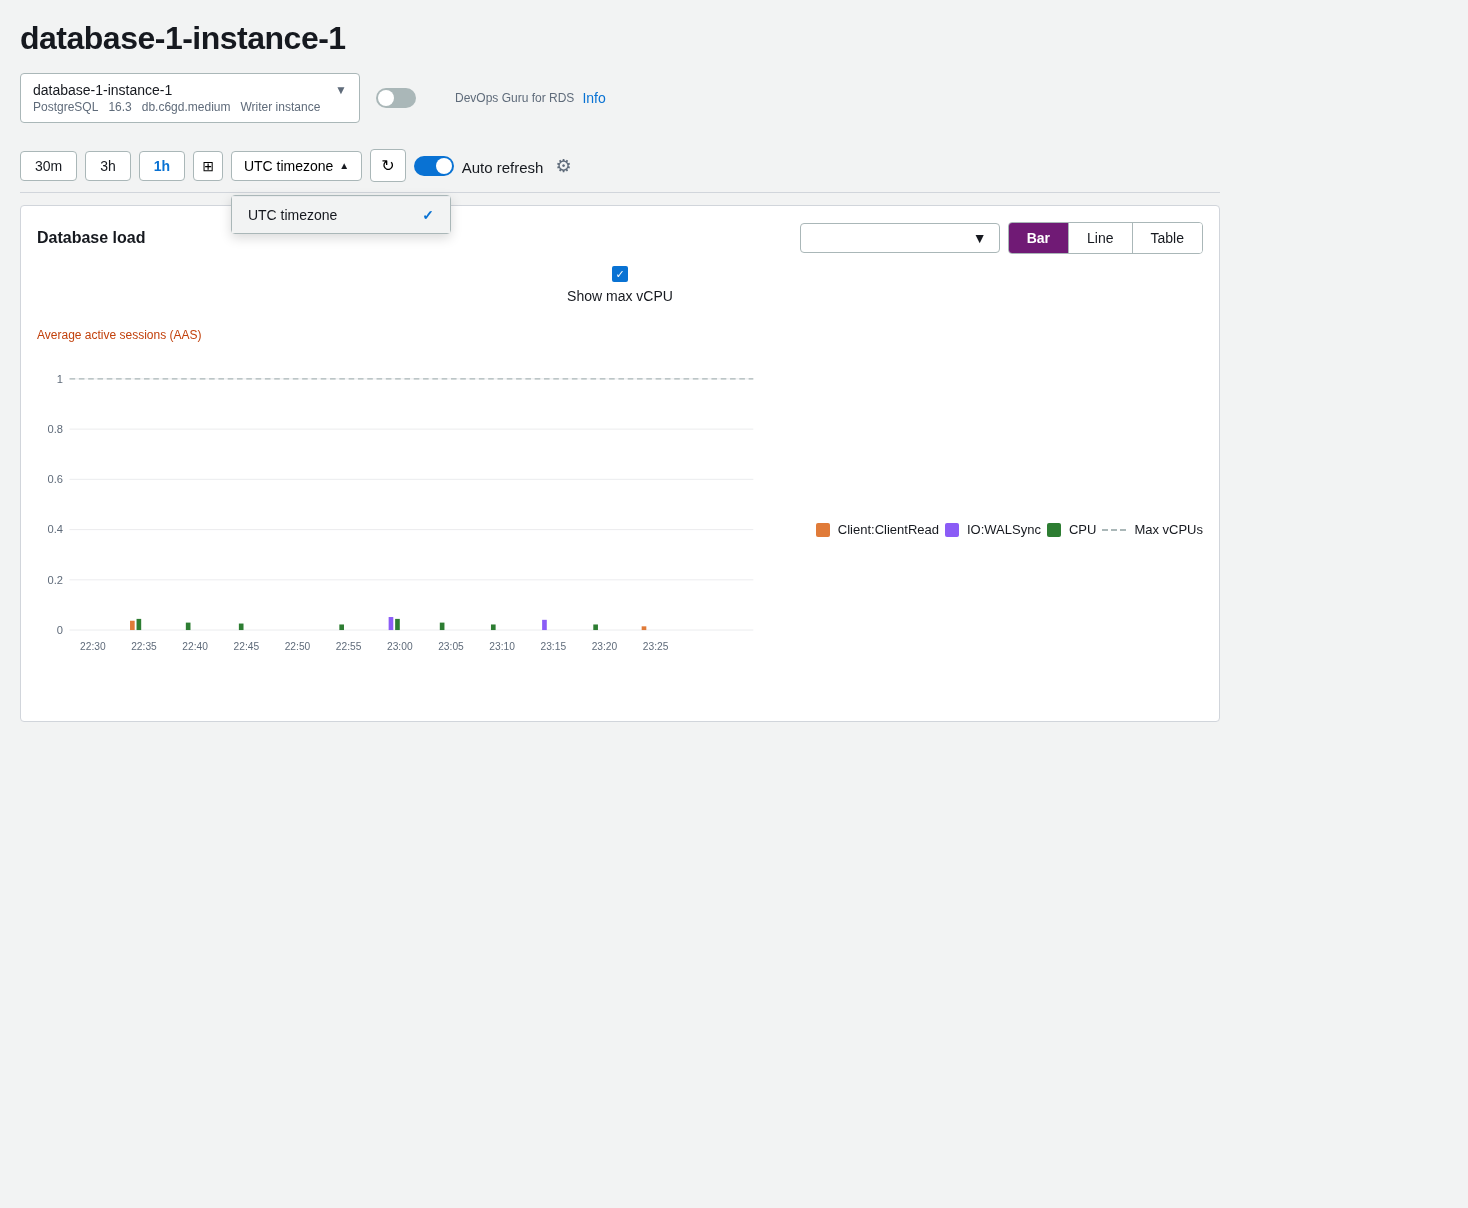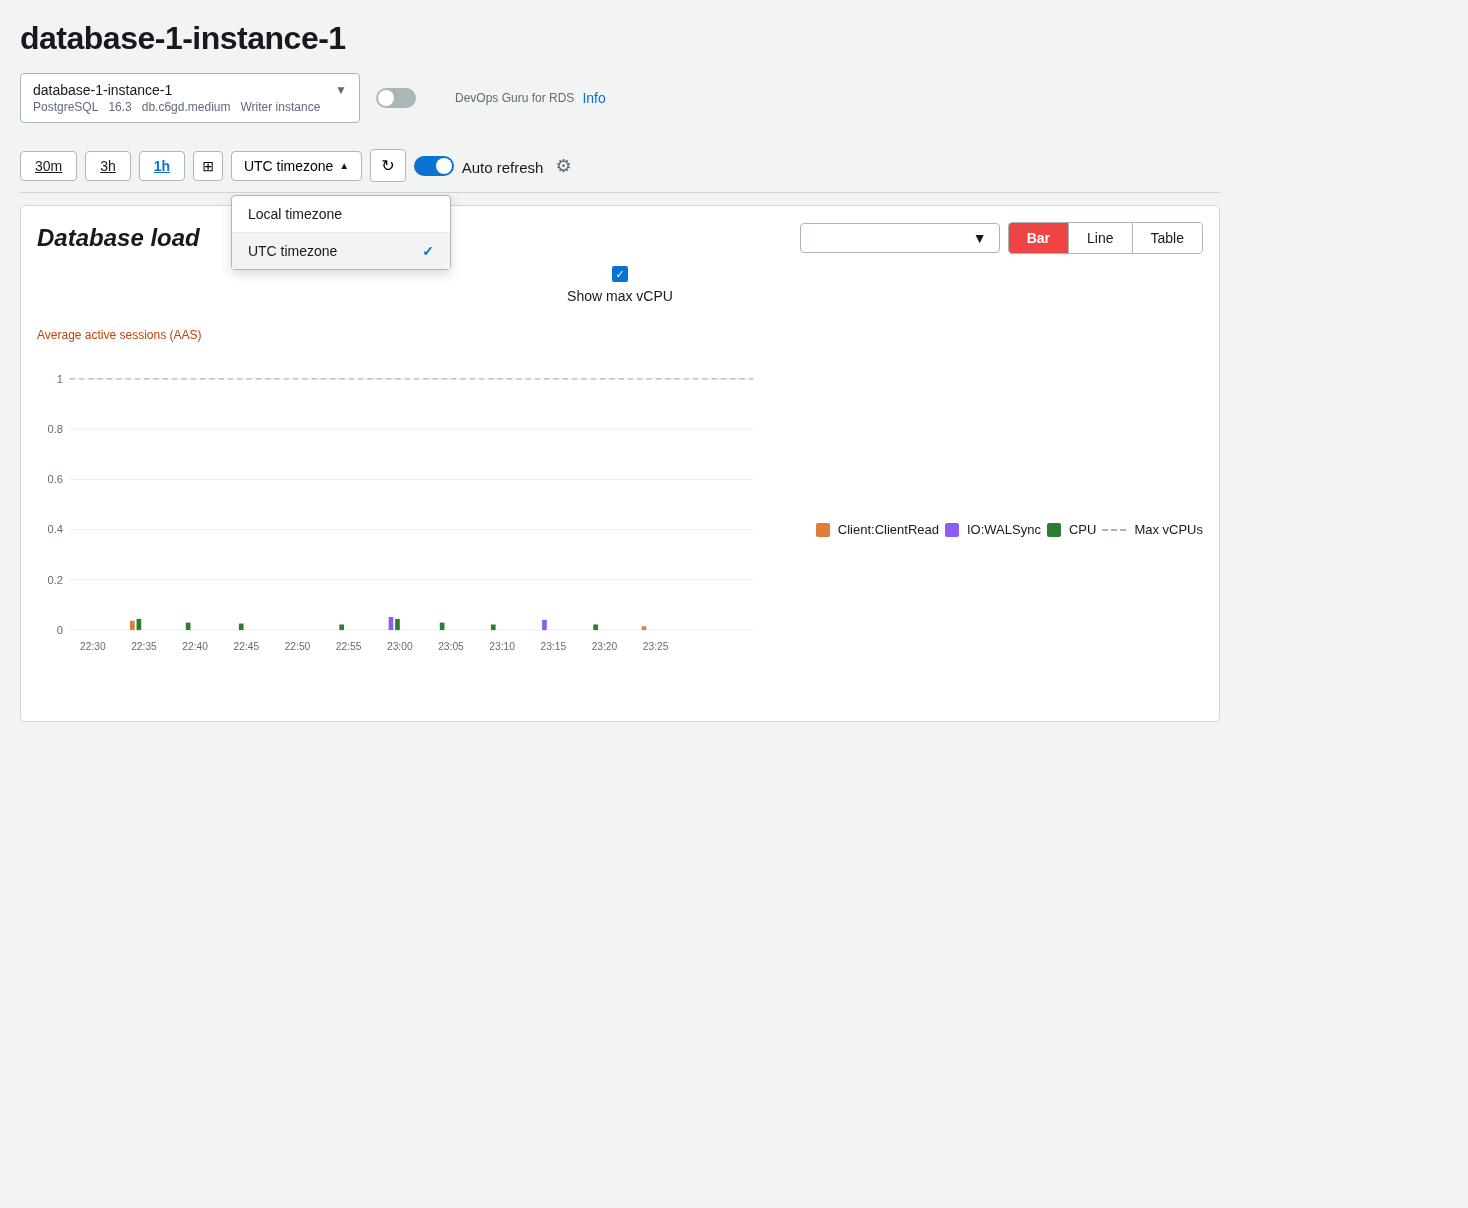--- a/index.html
+++ b/index.html
@@ -104,21 +104,20 @@
       position: relative;
     }
     .time-btn {
       background: white;
       border: 1px solid #aab7b8;
       border-radius: 4px;
       padding: 6px 14px;
       font-size: 14px;
       cursor: pointer;
       color: #16191f;
-      text-decoration: underline;
     }
     .time-btn.active {
       color: #0972d3;
       font-weight: 600;
       border-color: #aab7b8;
     }
     .calendar-btn {
       background: white;
       border: 1px solid #aab7b8;
       border-radius: 4px;
@@ -228,24 +227,23 @@
       padding: 16px;
       margin-top: 8px;
     }
     .section-header {
       display: flex;
       align-items: center;
       justify-content: space-between;
       margin-bottom: 12px;
     }
     .section-title {
-      font-size: 24px;
+      font-size: 16px;
       font-weight: 700;
       color: #16191f;
-      font-style: italic;
     }
     .view-controls {
       display: flex;
       align-items: center;
       gap: 8px;
     }
     .slice-dropdown {
       background: white;
       border: 1px solid #aab7b8;
       border-radius: 4px;
@@ -266,21 +264,21 @@
     }
     .view-btn {
       padding: 7px 18px;
       font-size: 14px;
       cursor: pointer;
       border: none;
       background: white;
       color: #16191f;
     }
     .view-btn.active {
-      background: #ef4444;
+      background: #701a75;
       color: white;
       font-weight: 600;
     }
     .view-btn:not(:last-child) {
       border-right: 1px solid #aab7b8;
     }
     .show-max-vcpu {
       display: flex;
       align-items: center;
       gap: 6px;
@@ -384,23 +382,20 @@
     <button class="time-btn active">1h</button>
     <button class="calendar-btn">⊞</button>
 
     <div style="position:relative;">
       <button class="timezone-btn">
         <span>UTC timezone</span>
         <span class="up-arrow">▲</span>
       </button>
 
       <div class="timezone-dropdown">
-        <div class="timezone-option">
-          <span>Local timezone</span>
-        </div>
         <hr class="divider-line">
         <div class="timezone-option selected">
           <span>UTC timezone</span>
           <span class="check-mark">✓</span>
         </div>
       </div>
     </div>
 
     <button class="refresh-btn">↻</button>
 

